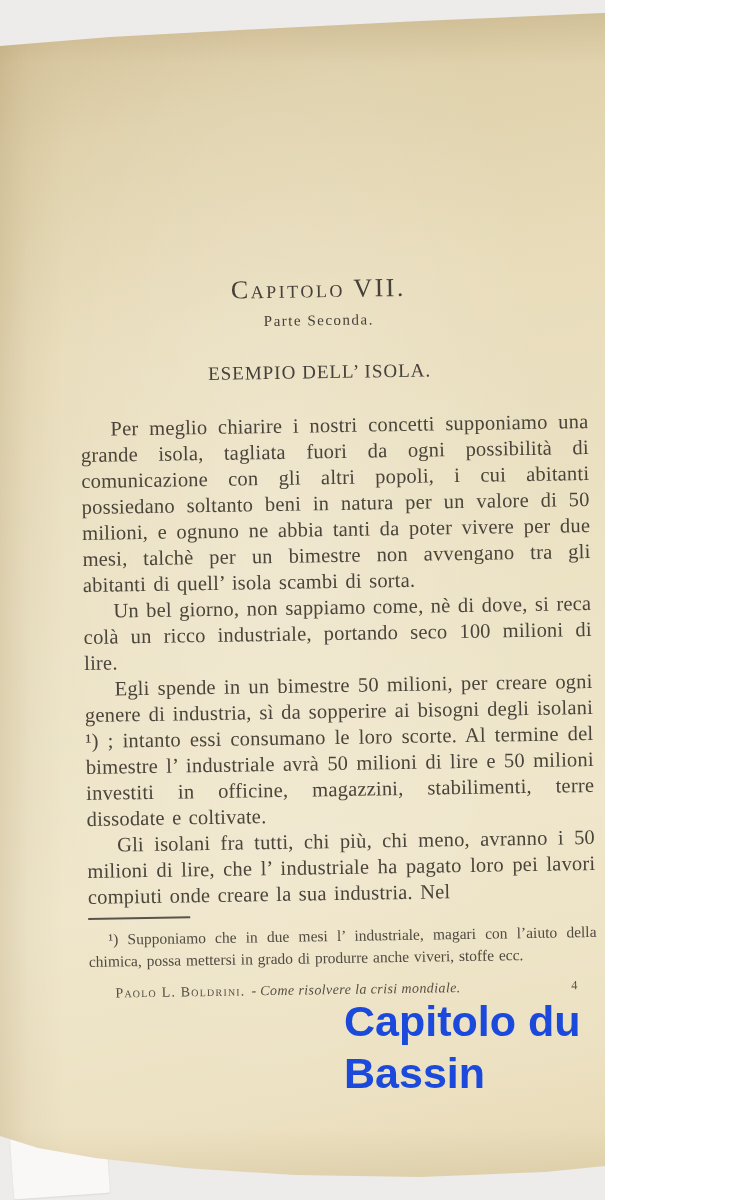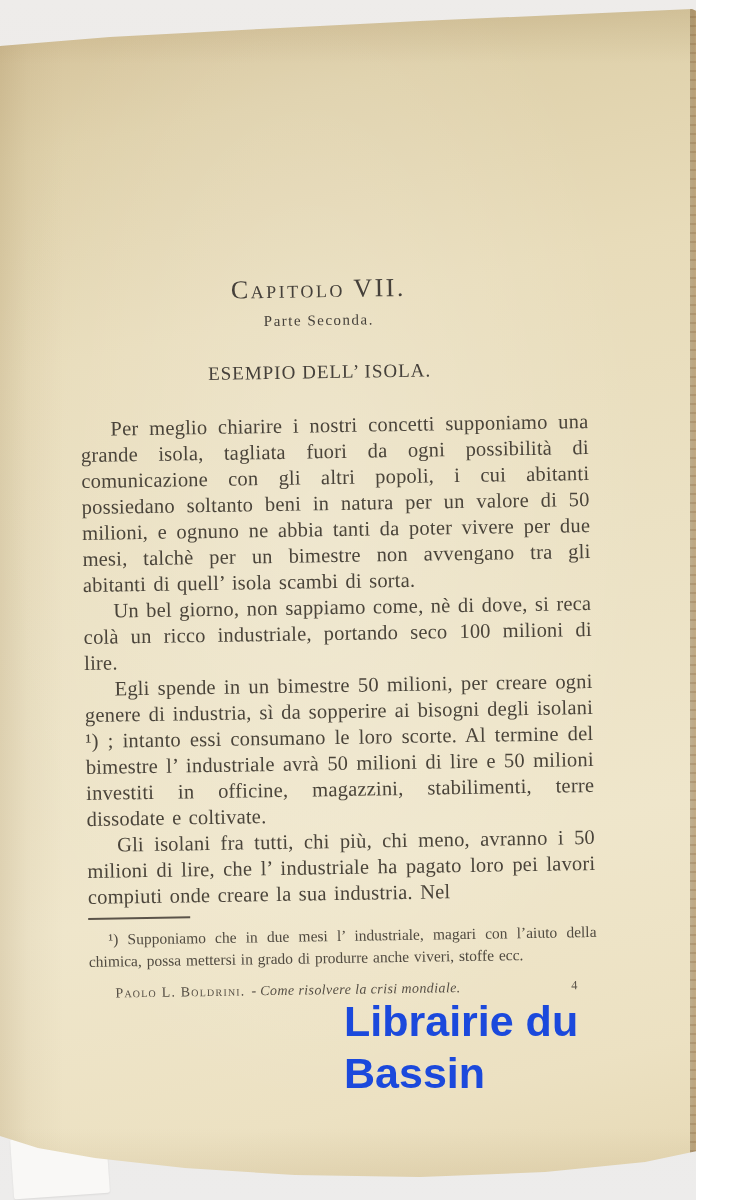--- a/index.html
+++ b/index.html
@@ -11,21 +11,21 @@
     --photo-background:#eae8e6;
     --watermark:#1b49dc;
   }
   html,body{margin:0;padding:0;}
   body{
     width:732px;height:1200px;
     font-family:"Liberation Serif","DejaVu Serif",serif;
     background:#fff;
   }
   .photo{
-    position:relative;width:696px;height:1200px;overflow:hidden;
+    position:relative;width:605px;height:1200px;overflow:hidden;
     background:linear-gradient(180deg,#eeecea 0%,var(--photo-background) 45%,#edecEB 100%);
   }
   .under-sheet{
     position:absolute;left:12px;top:1136px;width:96px;height:60px;
     background:#f9f8f6;transform:rotate(-4deg);border-radius:2px;z-index:0;
     box-shadow:0 1px 2px rgba(0,0,0,.08);
   }
   .page{
     position:absolute;inset:0;z-index:1;
     clip-path:polygon(0px 46px,110px 37px,260px 29px,420px 21px,580px 14px,692px 9px,714px 19px,724px 42px,727px 250px,727px 600px,723px 950px,716px 1095px,702px 1150px,645px 1162px,545px 1172px,420px 1177px,295px 1175px,185px 1168px,95px 1158px,38px 1148px,0px 1136px);
@@ -127,15 +127,15 @@
 
         <div class="footer-line">
           <span class="footer-author">Paolo L. Boldrini.</span><span class="footer-separator">-</span><span class="footer-work-title">Come risolvere la crisi mondiale.</span>
           <span class="signature-mark">4</span>
         </div>
       </div>
 
     </div>
   </div>
 
-  <div class="watermark">Librairie du Bassin</div>
+  <div class="watermark">Capitolo du Bassin</div>
 
 </div>
 
 </body></html>

